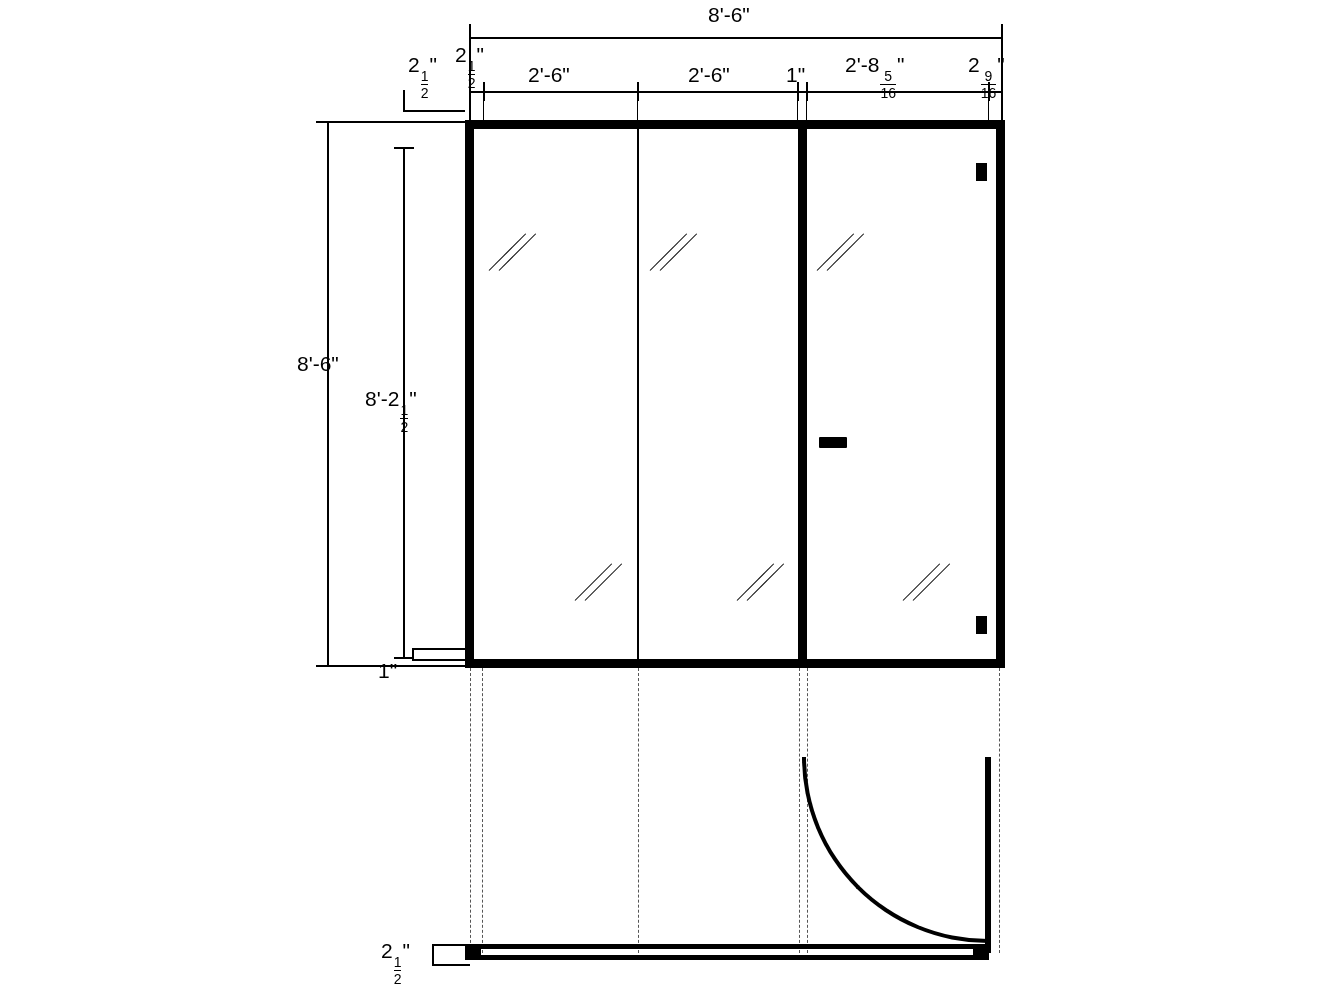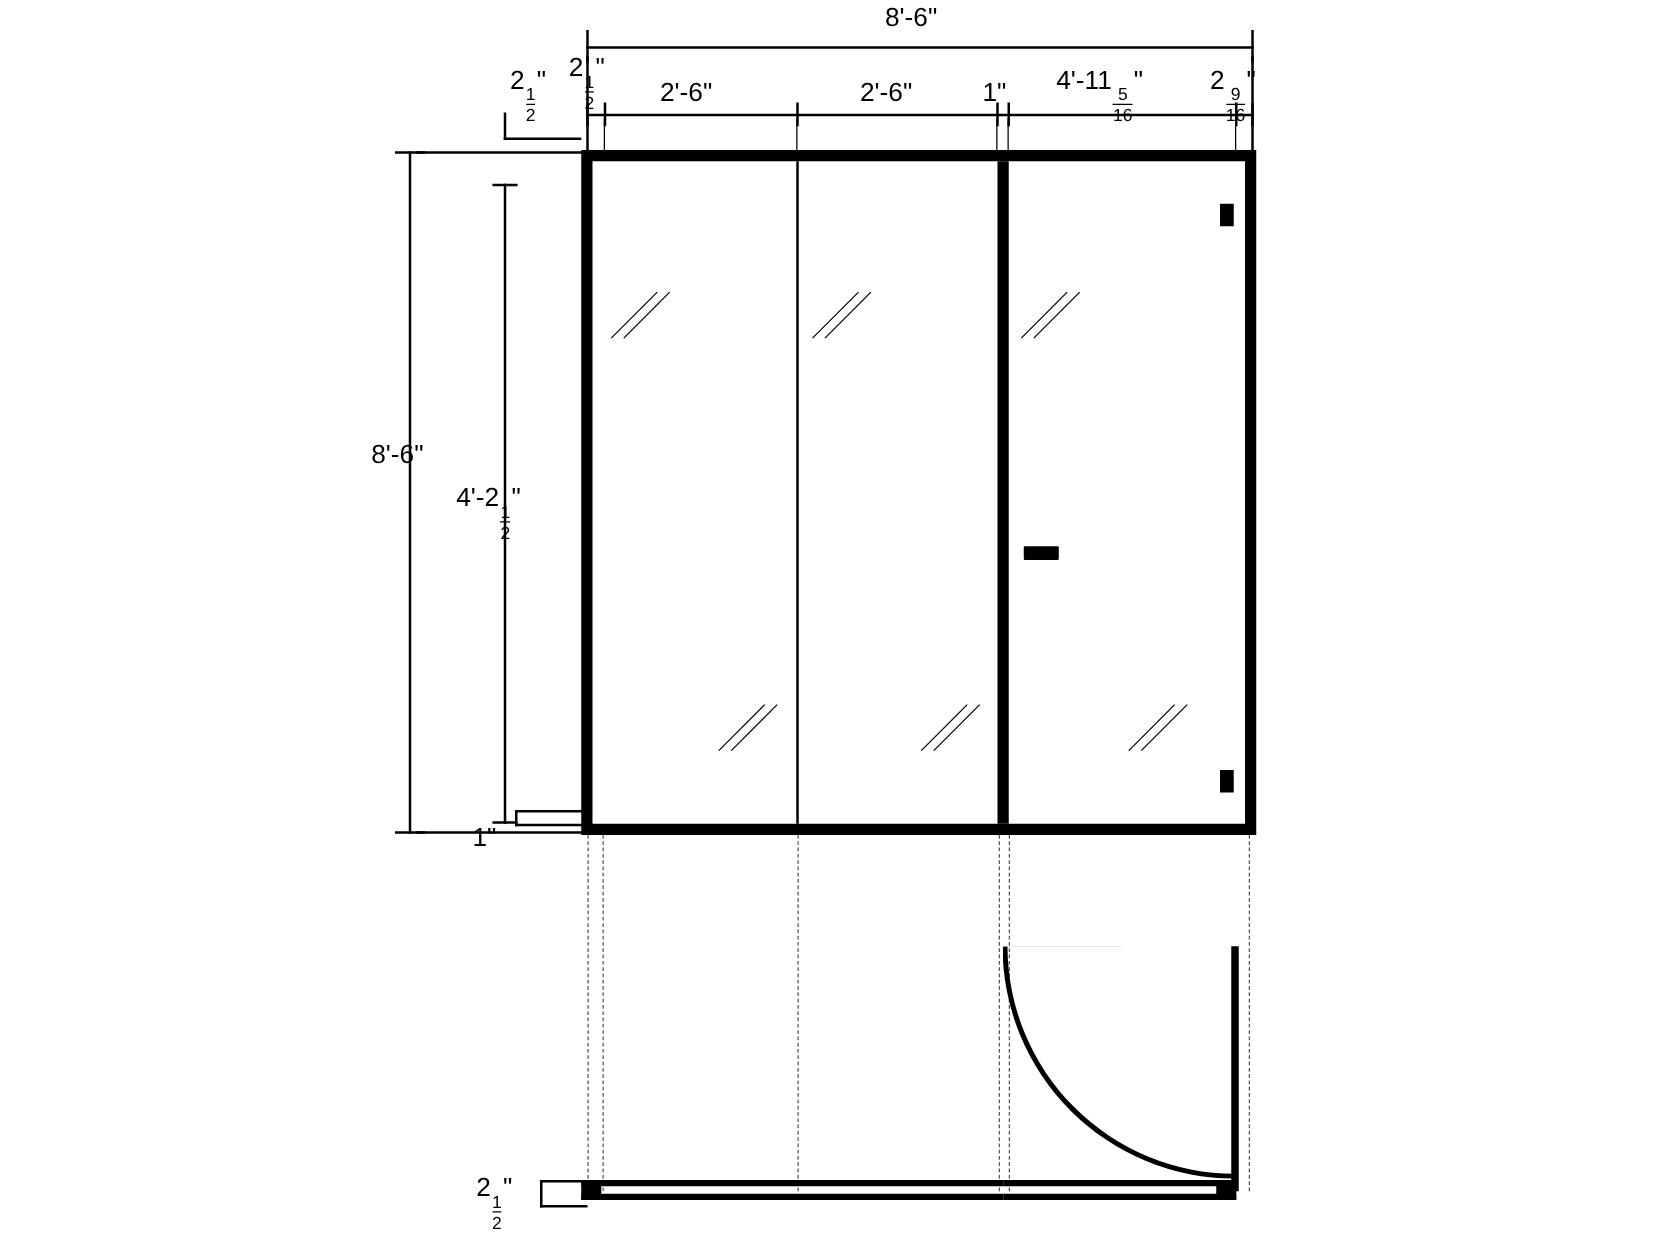--- a/index.html
+++ b/index.html
@@ -83,21 +83,21 @@
       </span><span class="q">"</span>
   </div>
 
   <div class="dim" style="left:528px;top:64px;">2'-6"</div>
 
   <div class="dim" style="left:688px;top:64px;">2'-6"</div>
 
   <div class="dim" style="left:786px;top:64px;">1"</div>
 
   <div class="dim" style="left:845px;top:54px;">
-    <span class="q">4'-11</span><span class="frac">
+    <span class="q">2'-8</span><span class="frac">
         <span class="num">5</span>
         <span class="bar"></span>
         <span class="den">16</span>
       </span><span class="q">"</span>
   </div>
 
   <div class="dim" style="left:968px;top:54px;">
     <span class="q">2</span><span class="frac">
         <span class="num">9</span>
         <span class="bar"></span>
@@ -109,21 +109,21 @@
   <div class="ln hl" style="left:316px;top:121px;width:24px;height:2px;"></div>
   <div class="ln hl" style="left:316px;top:665px;width:24px;height:2px;"></div>
   <div class="ln hl" style="left:333px;top:121px;width:136px;height:2px;"></div>
   <div class="ln hl" style="left:333px;top:665px;width:136px;height:2px;"></div>
   <div class="dim" style="left:297px;top:353px;">8'-6"</div>
 
   <div class="ln vl" style="left:403px;top:147px;width:2px;height:512px;"></div>
   <div class="ln hl" style="left:394px;top:147px;width:20px;height:2px;"></div>
   <div class="ln hl" style="left:394px;top:657px;width:20px;height:2px;"></div>
   <div class="dim" style="left:365px;top:388px;">
-    <span class="q">4'-2</span><span class="frac">
+    <span class="q">8'-2</span><span class="frac">
         <span class="num">1</span>
         <span class="bar"></span>
         <span class="den">2</span>
       </span><span class="q">"</span>
   </div>
 
   <div class="dim" style="left:378px;top:660px;">1"</div>
   <div class="ln hl" style="left:412px;top:659px;width:56px;height:2px;"></div>
   <div class="ln vl" style="left:412px;top:648px;width:2px;height:13px;"></div>
   <div class="ln hl" style="left:412px;top:648px;width:56px;height:2px;"></div>

